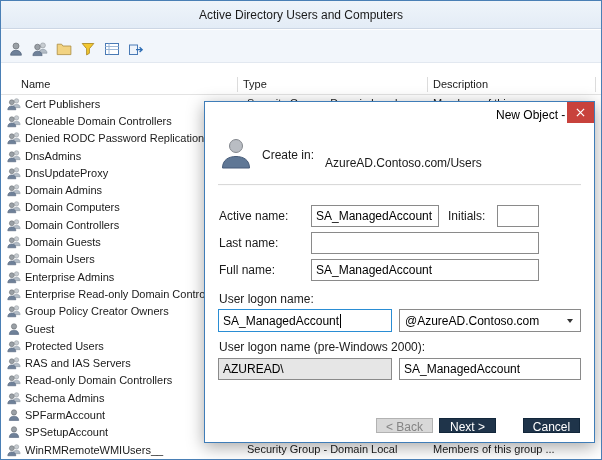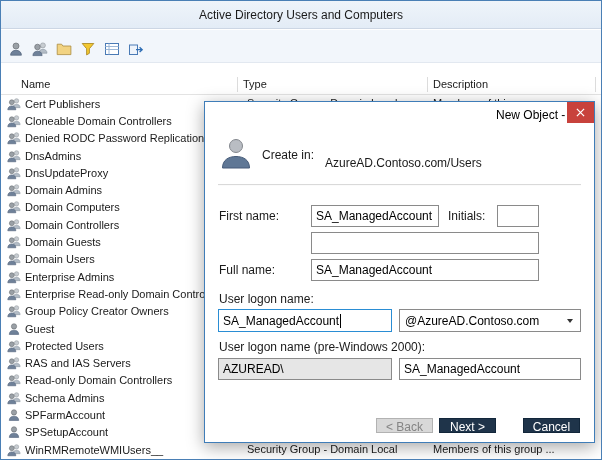--- a/index.html
+++ b/index.html
@@ -375,25 +375,26 @@
       </svg>
     </button>
 
     <svg class="bust">
         <use href="#sym-bust"></use>
       </svg>
     <span class="lbl create-label">Create in:</span>
     <span class="lbl create-value">AzureAD.Contoso.com/Users</span>
     <div class="sep"></div>
 
-    <span class="lbl l-first">First name:</span>
+    <span class="lbl l-first">Active name:</span>
     <input class="tbx t-first" value="SA_ManagedAccount" style="">
     <span class="lbl l-init">Initials:</span>
     <input class="tbx t-init" value="" style="">
 
+    <span class="lbl l-last">Last name:</span>
     <input class="tbx t-last" value="" style="">
 
     <span class="lbl l-full">Full name:</span>
     <input class="tbx t-full" value="SA_ManagedAccount" style="">
 
     <span class="lbl l-logon">User logon name:</span>
     <div class="logon-box">
       <span>SA_ManagedAccount</span>
       <span class="caret"></span>
     </div>

